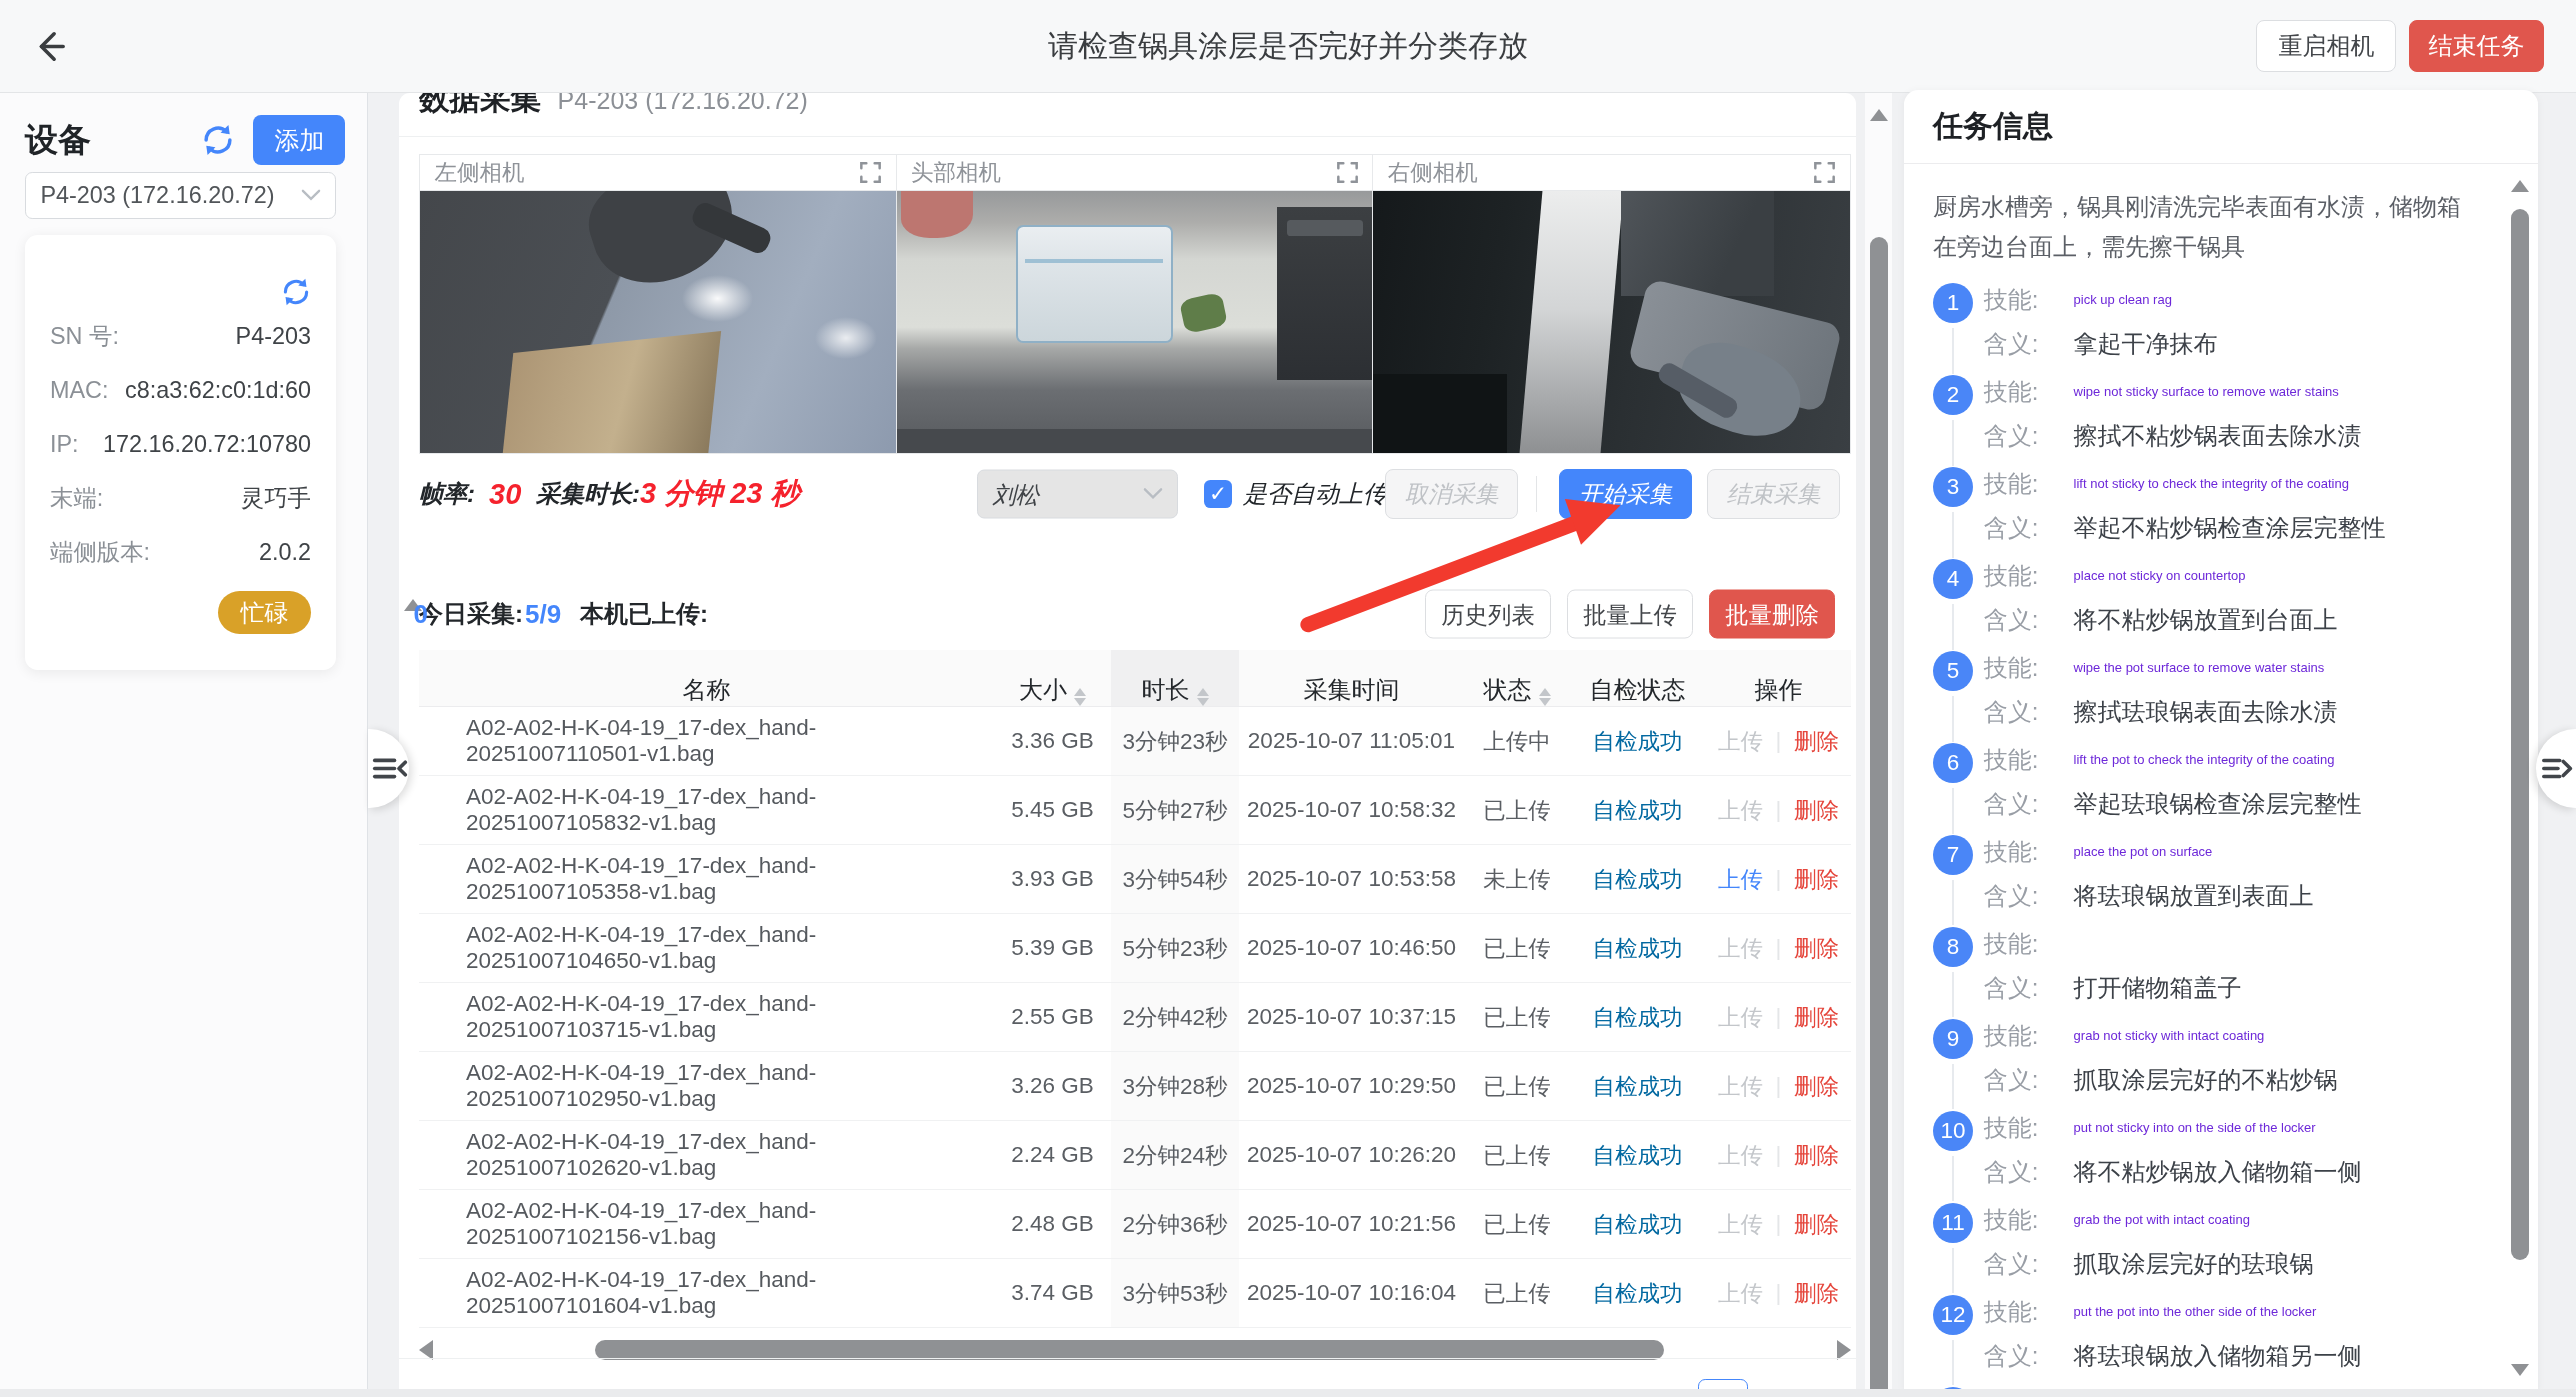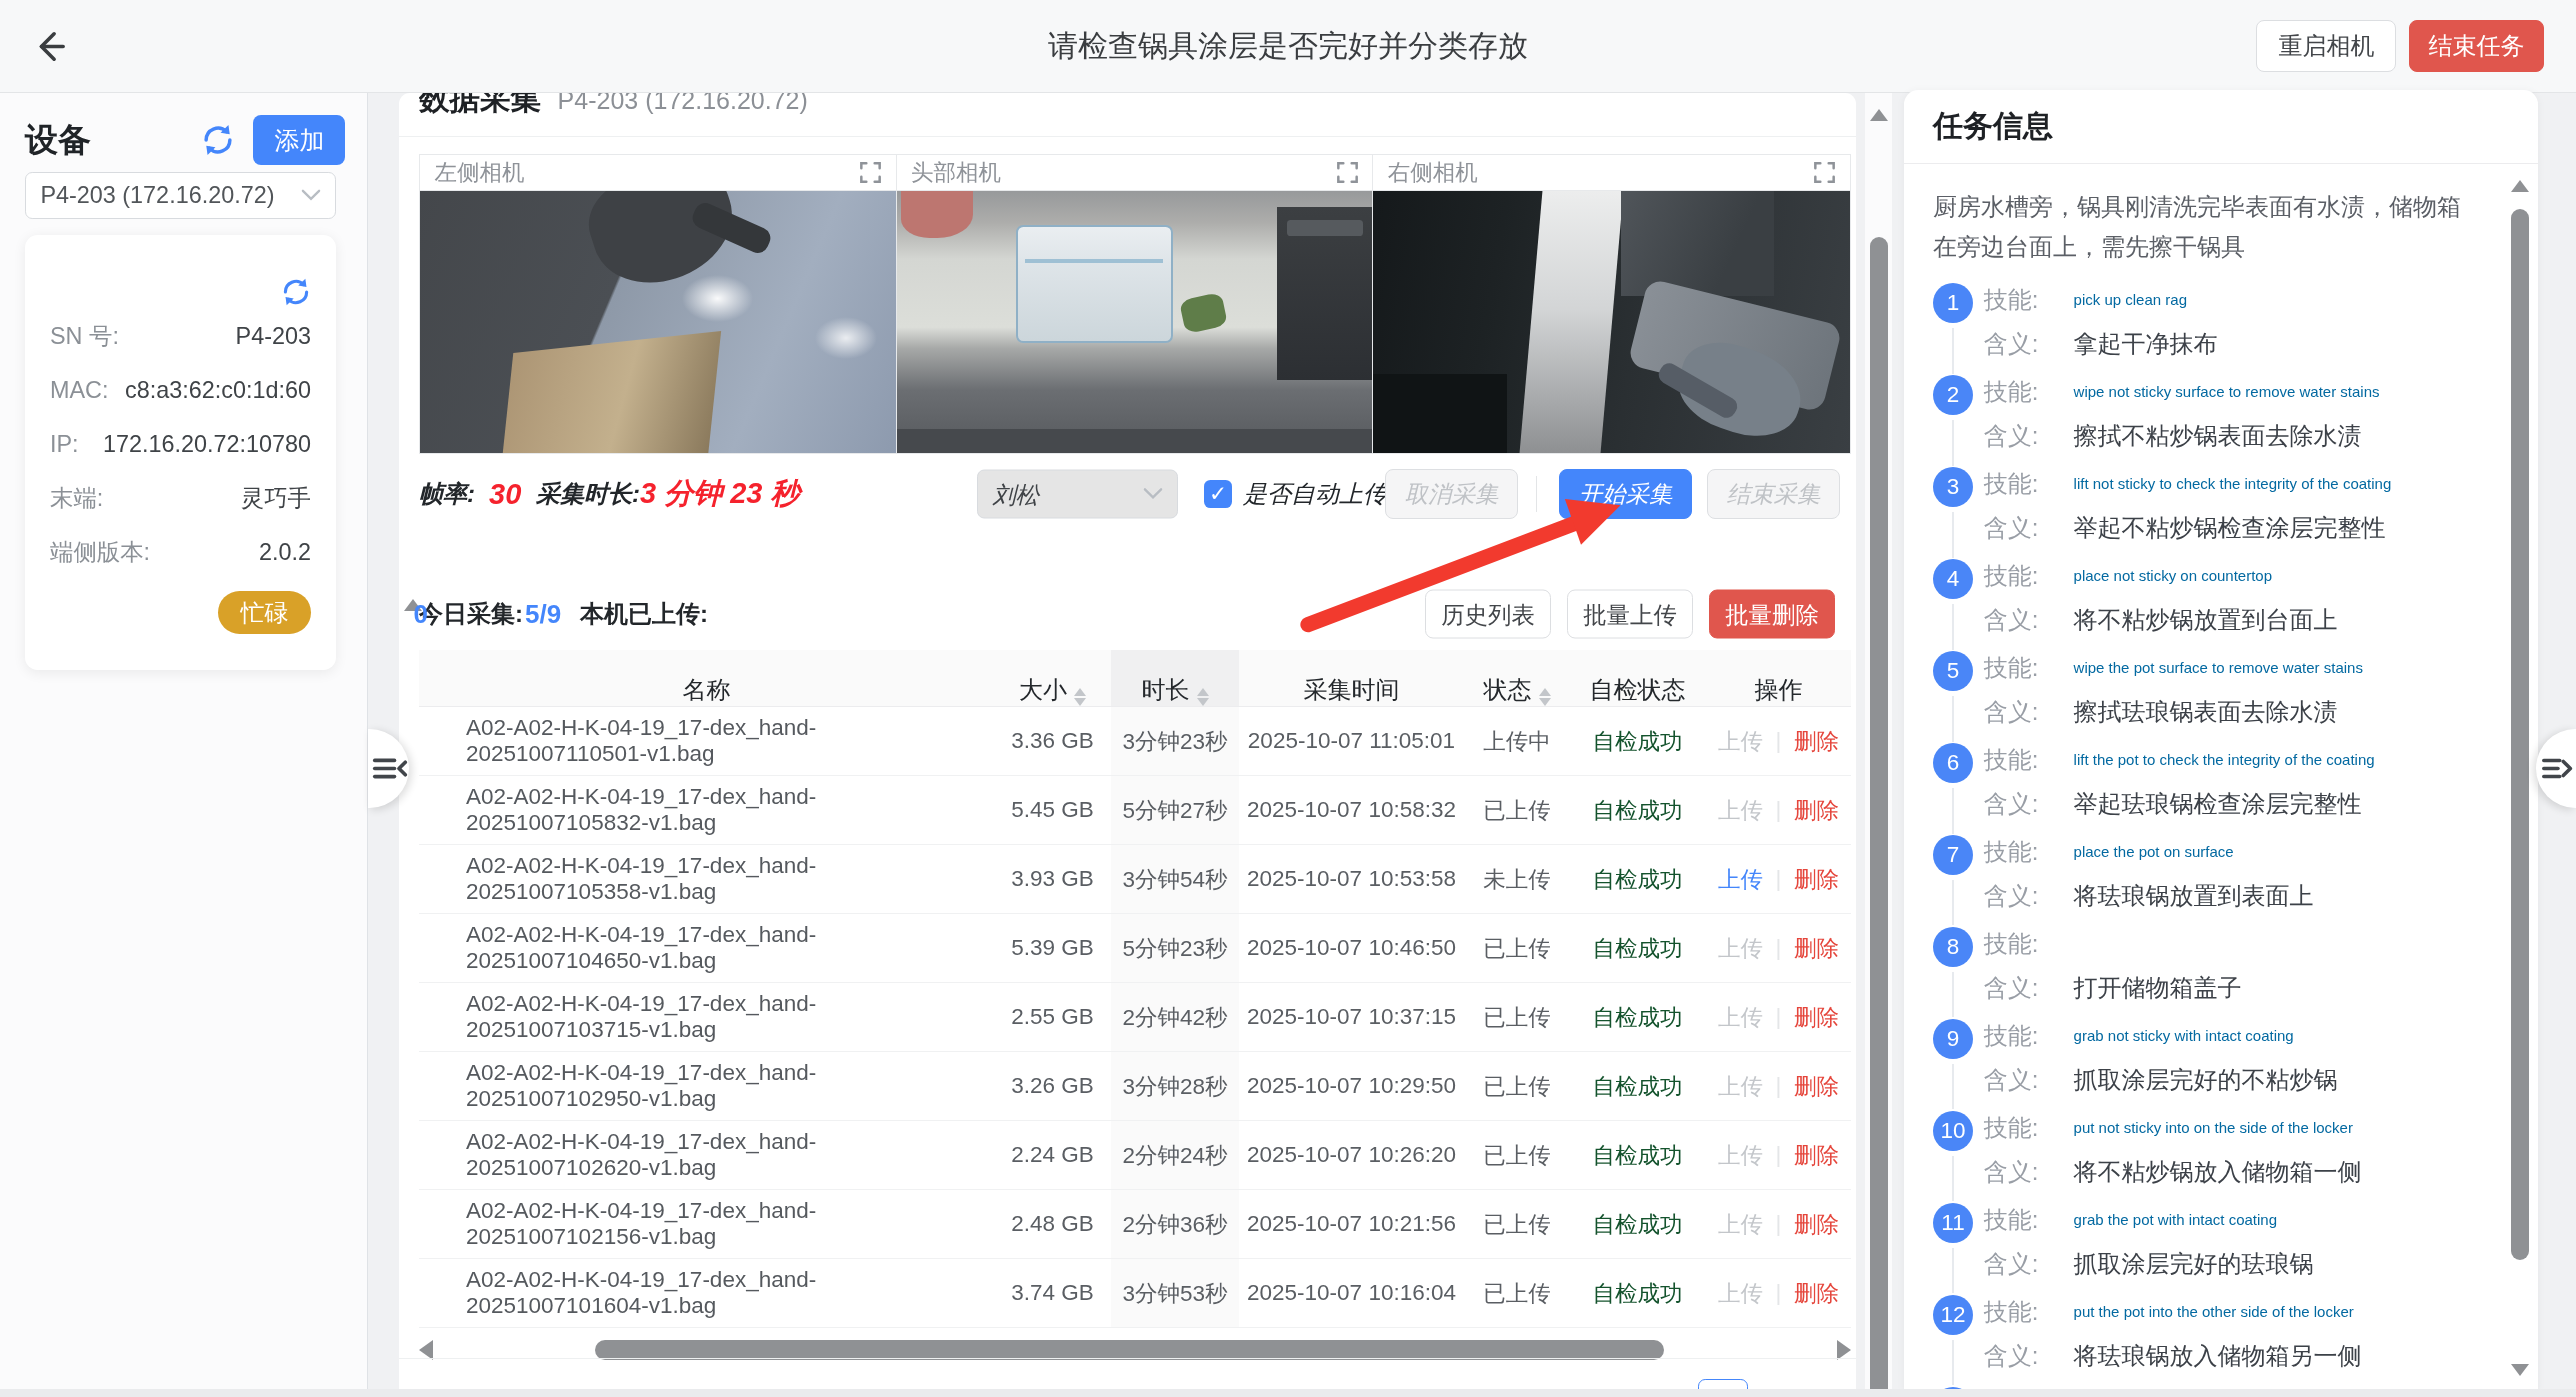--- a/index.html
+++ b/index.html
@@ -95,21 +95,21 @@
   .th{display:flex;align-items:flex-end;justify-content:center;font-size:24px;color:#24282c;gap:7.2px;}
   .th.sorted{background:#f0f0f1;}
   .carets{display:flex;flex-direction:column;gap:1.8px;}
   .caret{width:0;height:0;border-left:6.3px solid transparent;border-right:6.3px solid transparent;}
   .caret.up{border-bottom:8px solid #c3c6ca;}
   .caret.dn{border-top:8px solid #c3c6ca;}
   .trow{display:grid;grid-template-columns:575px 117px 128px 225px 106px 135px 147px;height:69px;border-bottom:0.9px solid #f0f1f2;}
   .td{display:flex;align-items:center;justify-content:center;font-size:22.5px;color:#5a5e63;}
   .td.name{justify-content:flex-start;padding-left:47px;color:#55595e;}
   .td.dur{background:#fafafa;}
-  .td.check{color:#14532d;}
+  .td.check{color:#0369a1;}
   .ops{display:flex;align-items:center;justify-content:center;gap:12.6px;font-size:22.5px;}
   .op-upload{color:#c3c6ca;}
   .op-upload.on{color:#4486fb;cursor:pointer;}
   .op-sep{color:#e4e6e8;}
   .op-del{color:#e5463c;cursor:pointer;}
 
   
   .hscroll{position:absolute;left:20px;top:1245px;width:1432px;height:23.4px;display:flex;align-items:center;}
   .h-arrow{width:0;height:0;}
   .h-left{border-top:10.8px solid transparent;border-bottom:10.8px solid transparent;border-right:14.4px solid #8f9194;margin-right:9px;cursor:pointer;}
@@ -131,21 +131,21 @@
   .task{position:absolute;left:1904px;top:90px;width:634px;height:1299px;background:#fff;border-radius:14.4px 14.4px 0 0;box-shadow:0 1.8px 9px rgba(0,0,0,.05);overflow:hidden;}
   .task-head{height:74px;display:flex;align-items:center;padding:0 29px;border-bottom:0.9px solid #ececee;}
   .task-title{font-size:30px;font-weight:bold;color:#1e2125;}
   .task-body{position:absolute;left:29px;right:57px;top:74px;bottom:0;overflow:hidden;}
   .task-desc{margin-top:23.4px;font-size:24px;line-height:40px;color:#5b5f66;}
   .skills{margin-top:16px;}
   .skill{position:relative;display:grid;grid-template-columns:40px 79px 1fr;grid-template-rows:auto auto;column-gap:10.8px;row-gap:3.6px;margin-bottom:14.4px;}
   .skill:not(:last-child)::before{content:"";position:absolute;left:19px;top:45px;bottom:-12.6px;width:1.8px;background:#e7eaee;}
   .skill-num{grid-row:1;grid-column:1;width:40px;height:40px;border-radius:50%;background:#4a86f7;color:#fff;font-size:22.5px;display:flex;align-items:center;justify-content:center;position:relative;z-index:1;}
   .sk-label{grid-column:2;font-size:24px;color:#999ea6;line-height:34px;}
-  .sk-en{grid-column:3;font-size:15px;color:#0369a1;line-height:34px;}
+  .sk-en{grid-column:3;font-size:13px;color:#6d28d9;line-height:34px;}
   .sk-zh{grid-column:3;font-size:24px;color:#3c4148;line-height:34px;}
 
   
   .t-scroll{position:absolute;right:7.2px;top:74px;bottom:0;width:21.6px;}
   .t-up{position:absolute;left:1.8px;top:16px;width:0;height:0;border-left:9px solid transparent;border-right:9px solid transparent;border-bottom:12.6px solid #8f9194;cursor:pointer;}
   .t-thumb{position:absolute;left:1.8px;top:45px;height:1051px;width:18px;background:#8f9194;border-radius:9px;cursor:pointer;}
   .t-dn{position:absolute;left:1.8px;bottom:12.6px;width:0;height:0;border-left:9px solid transparent;border-right:9px solid transparent;border-top:12.6px solid #8f9194;cursor:pointer;}
 
   .annot{position:absolute;left:0;top:0;pointer-events:none;z-index:4;}
   .bottom-strip{position:absolute;left:0;top:1389px;width:2576px;height:8px;background:#eaebed;}

